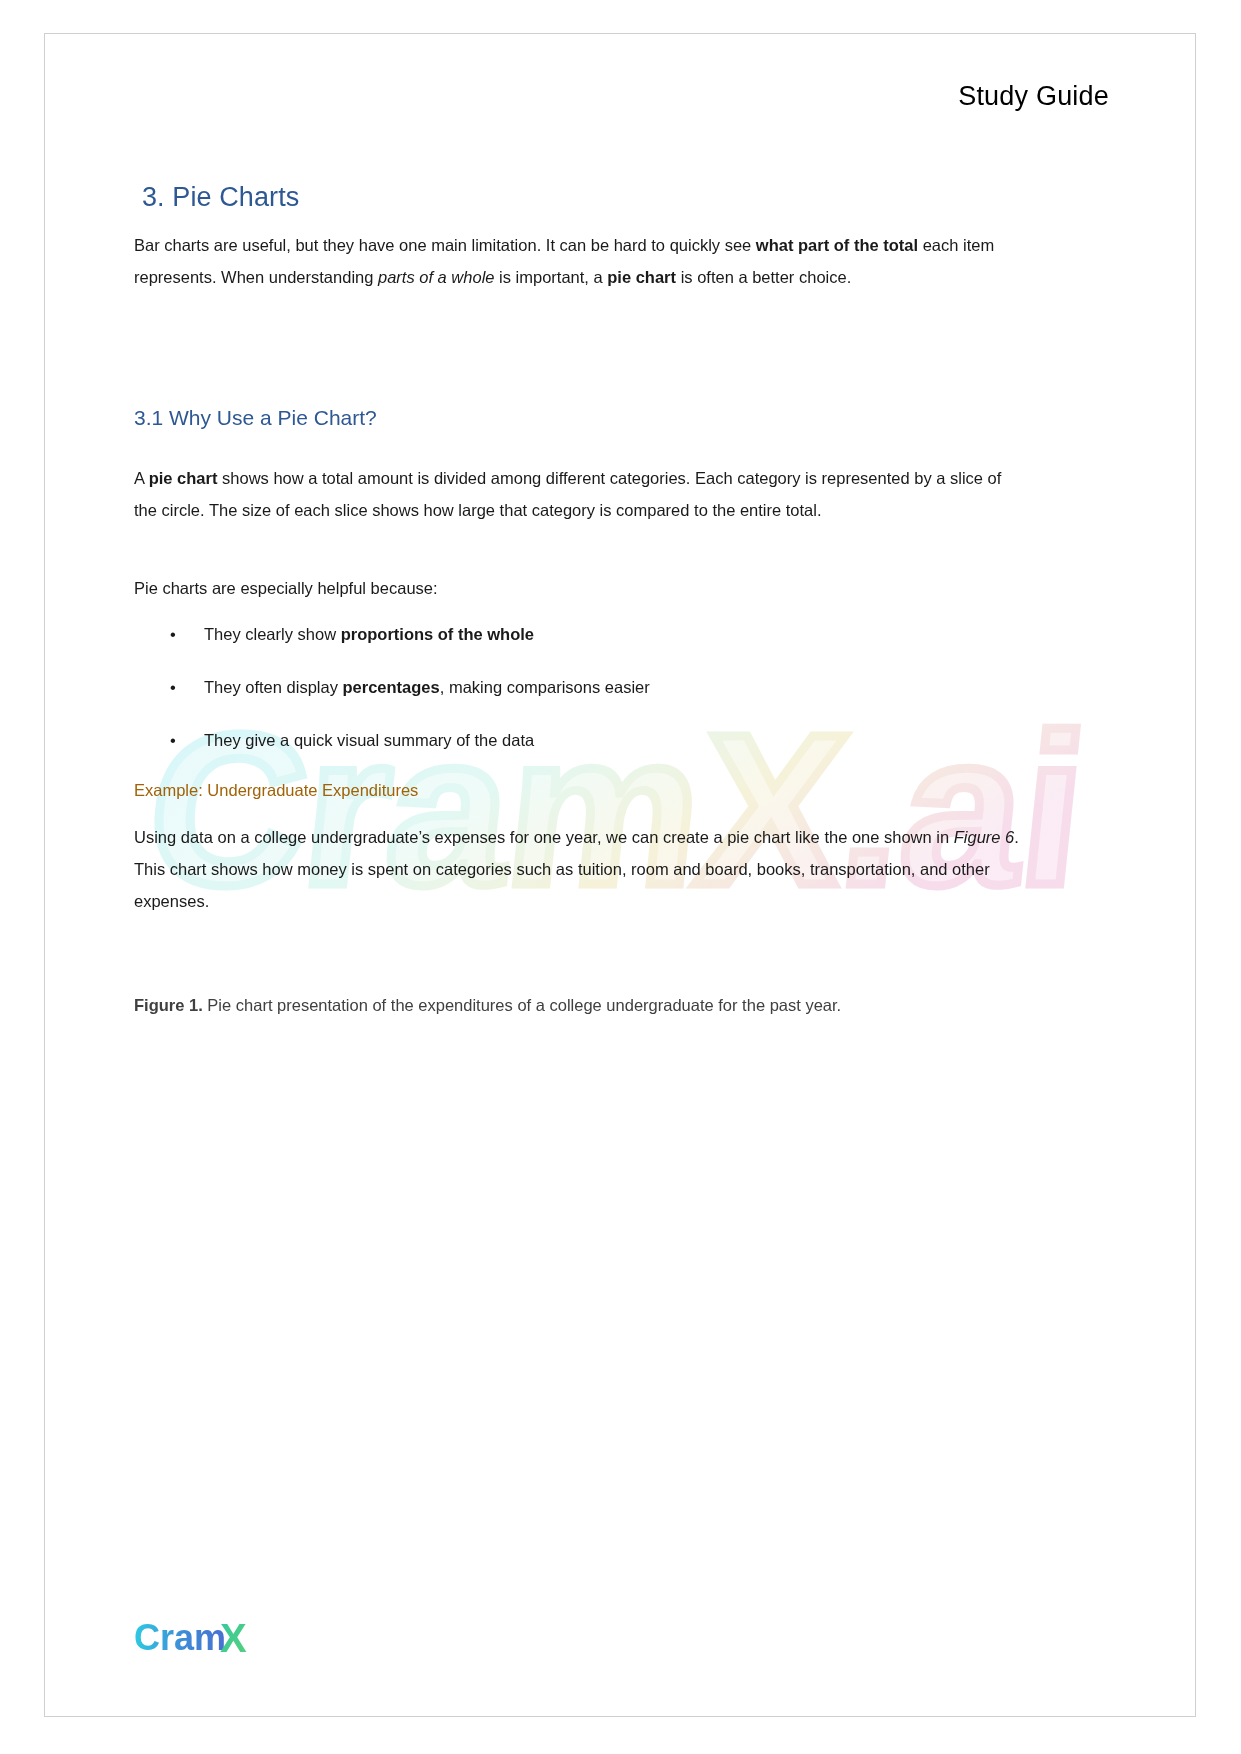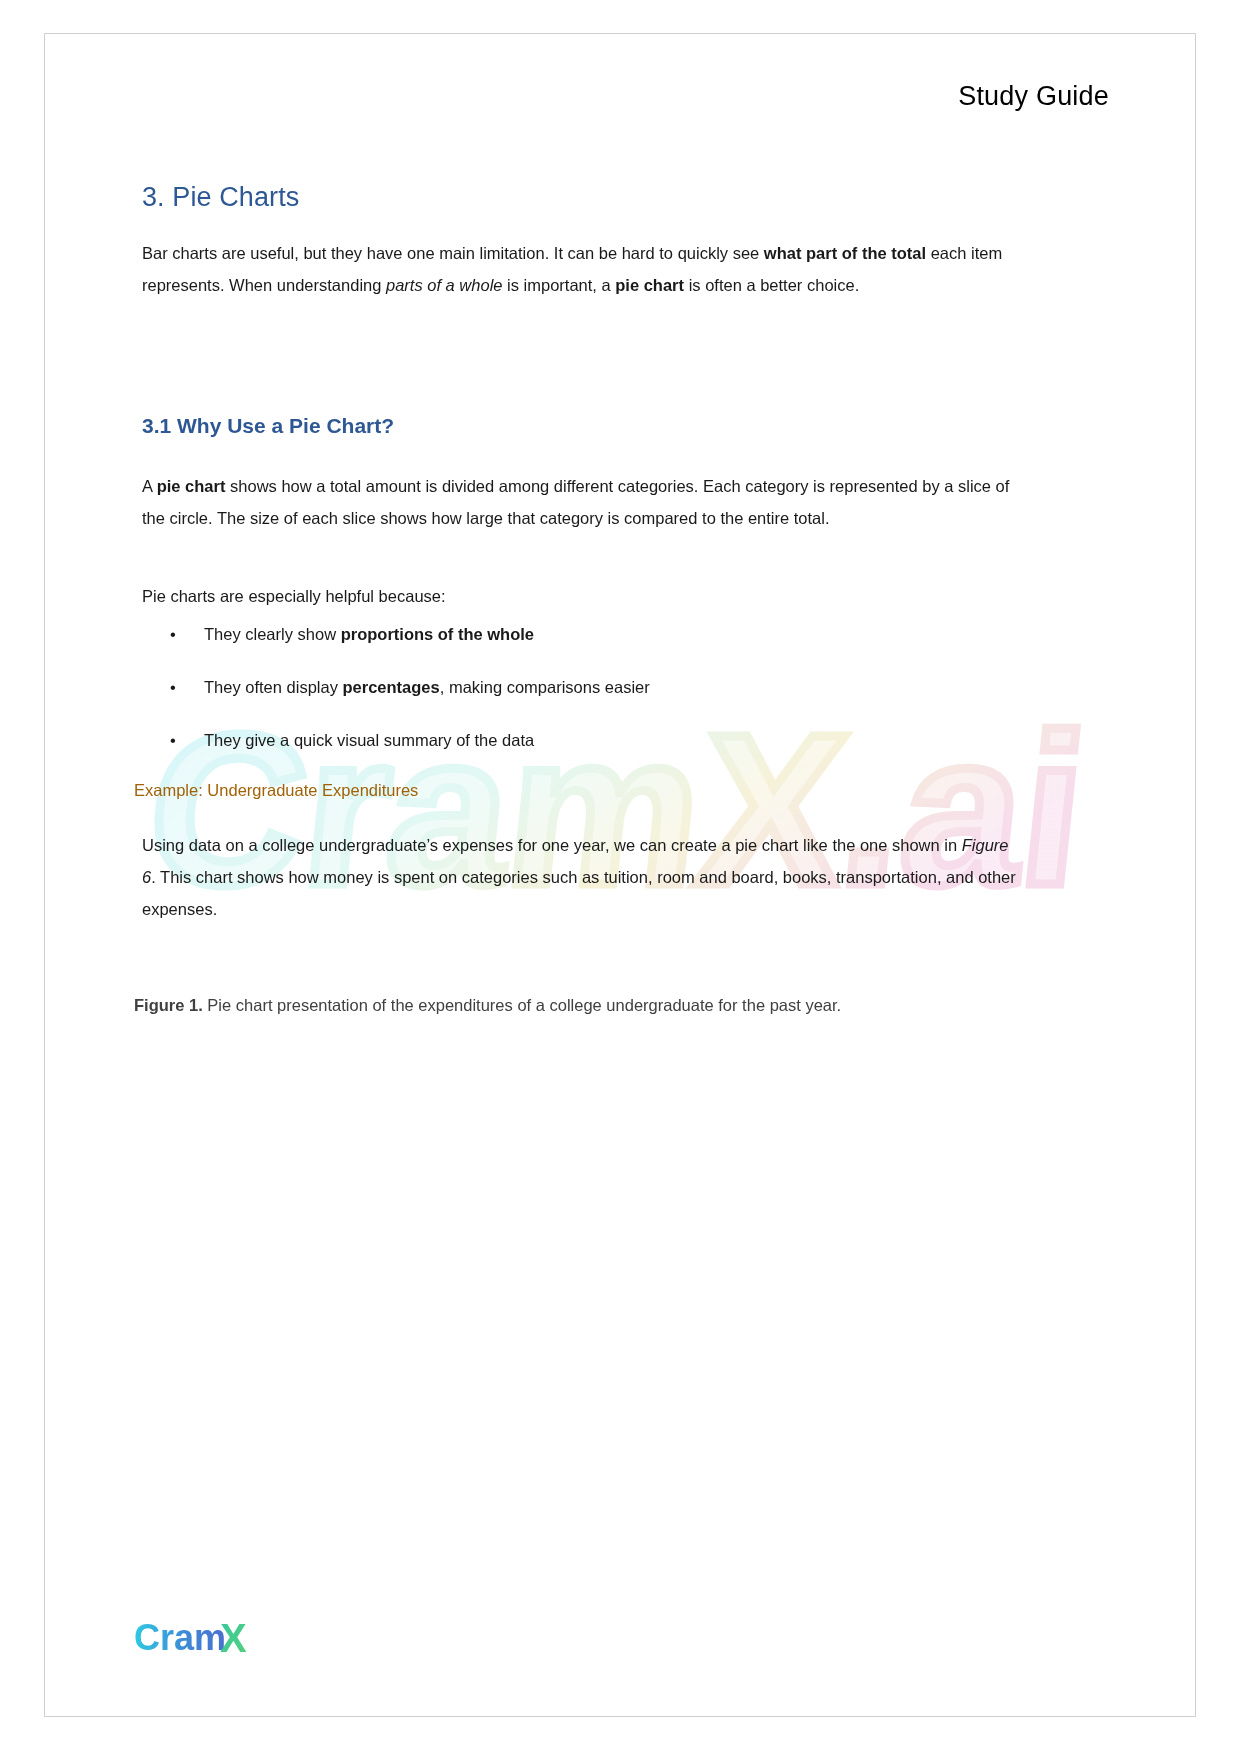--- a/index.html
+++ b/index.html
@@ -69,31 +69,31 @@
   h1.sec {
     font-size: 27px;
     font-weight: 400;
     color: #2e5894;
     margin: 8px;
     padding: 0;
     letter-spacing: 0.1px;
   }
   h2.subsec {
     font-size: 21px;
-    font-weight: bold;
+    font-weight: normal;
     color: #2e5894;
-    margin: 8px;
+    margin: 0;
     padding: 0;
   }
 
   p.para {
     font-size: 16.5px;
     line-height: 32px;
     color: #1a1a1a;
-    margin: 8px;
+    margin: 0;
     padding: 0;
     text-align: left;
   }
   p.para b { font-weight: bold; }
   p.para i { font-style: italic; }
 
   .bold-head {
     font-size: 16.5px;
     font-weight: normal;
     color: #a16207;

